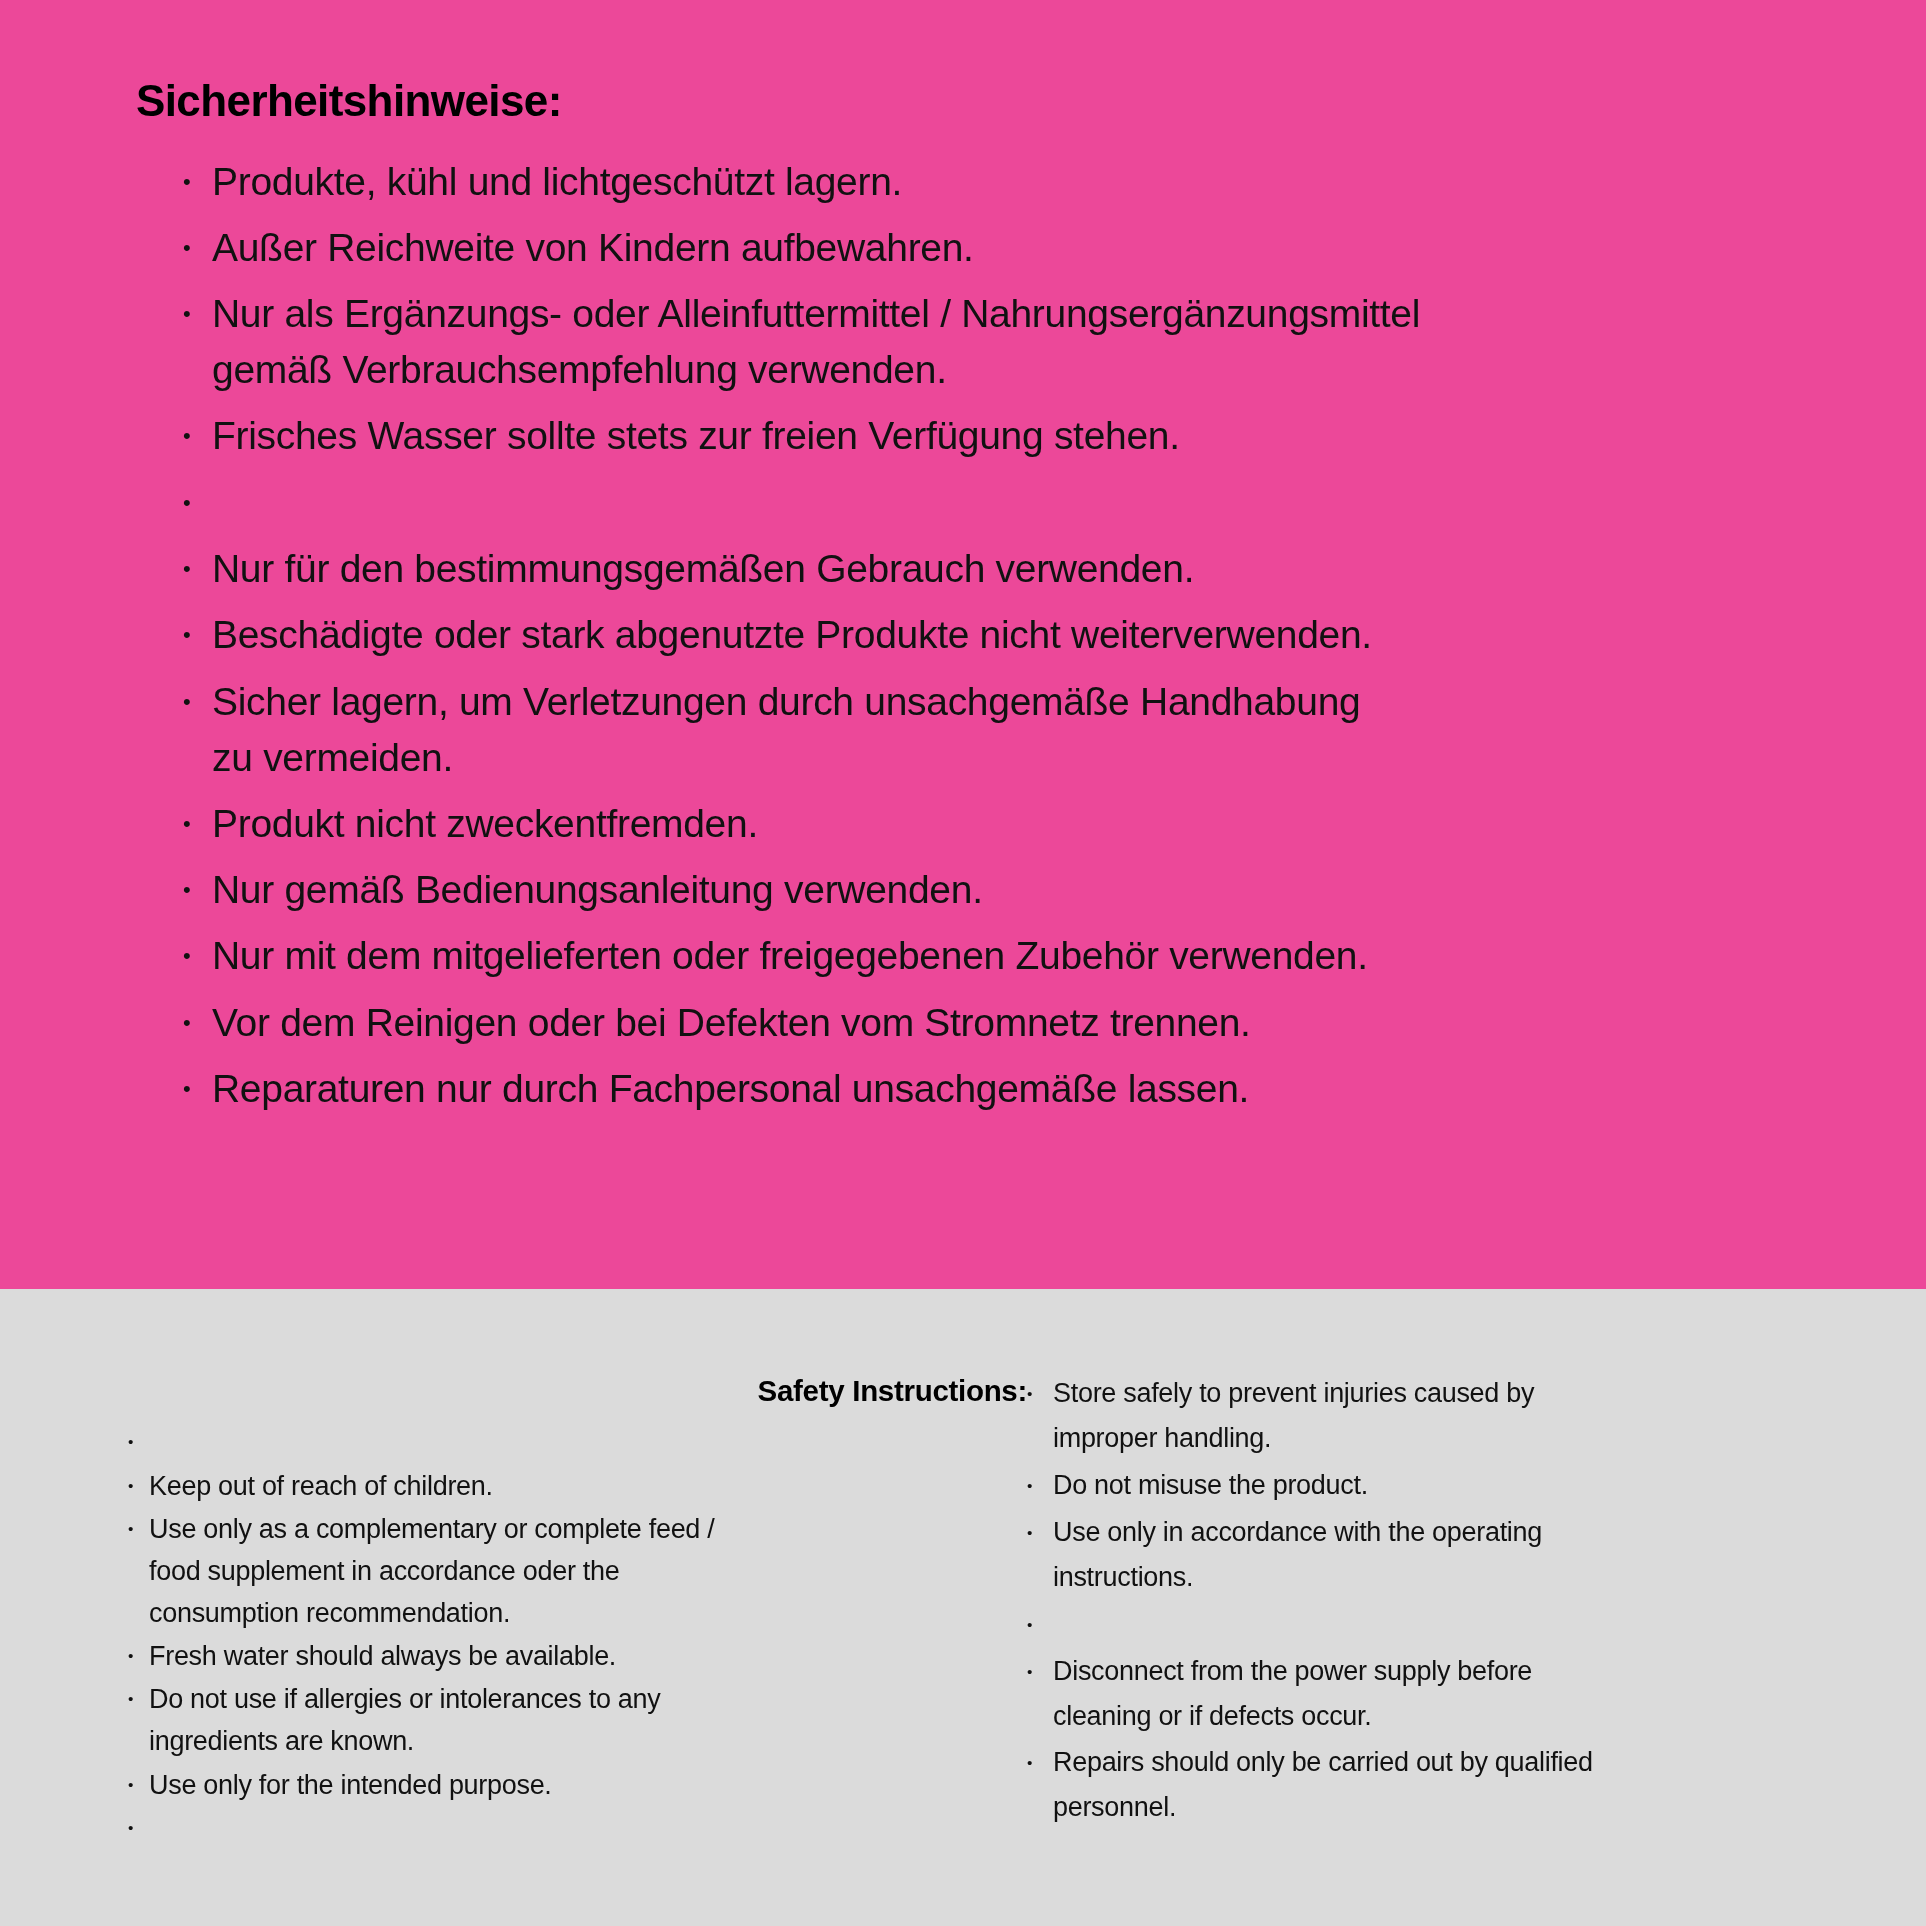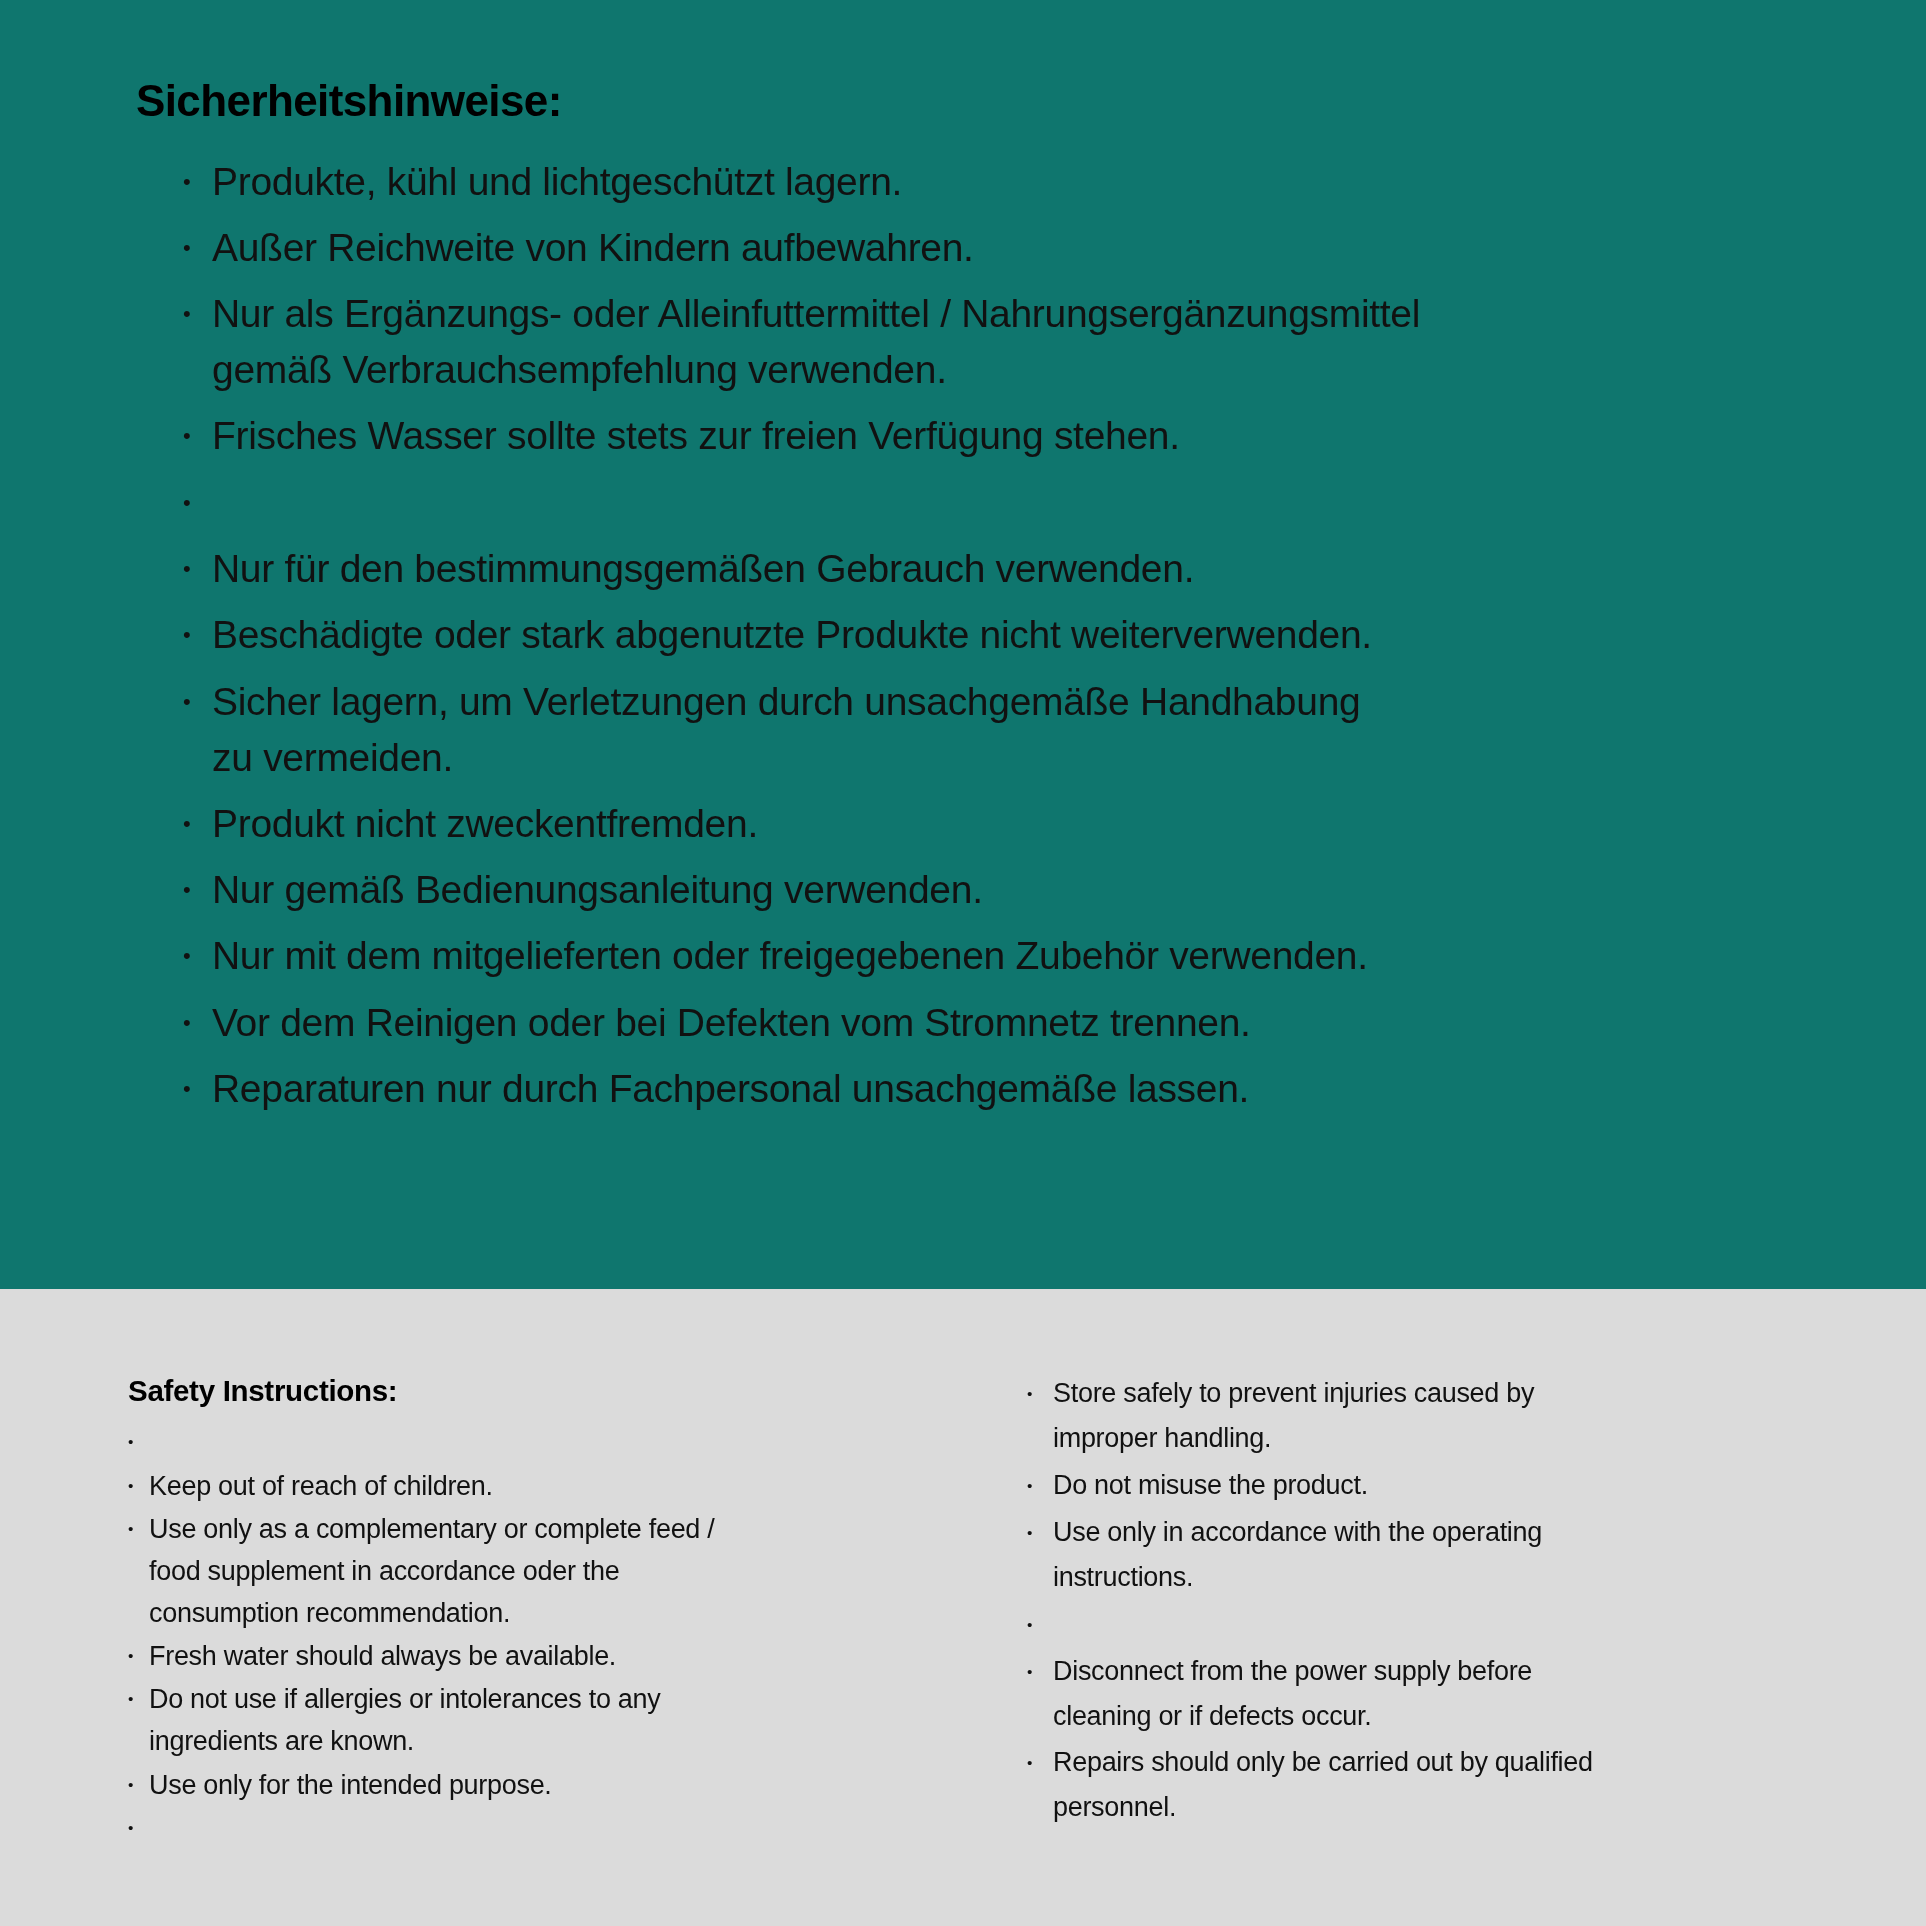--- a/index.html
+++ b/index.html
@@ -53,35 +53,36 @@
   .en-col { box-sizing: border-box; }
   .en-left { flex: 0 0 899px; width: 899px; }
   .en-right { flex: 1 1 auto; }
   .en-heading {
     margin: 0 0 10.3px 0;
     font-size: 29.5px;
     line-height: 40px;
     font-weight: 700;
     color: #000000;
     letter-spacing: -0.3px;
+    text-align: right;
   }
   .en-list {
     font-size: 27px;
     line-height: 42px;
   }
   .en-list li + li { margin-top: 1.3px; }
   .en-list .dot { width: 21px; font-size: 15.4px; line-height: 42px; }
   .en-list-right { line-height: 45px; }
   .en-list-right li + li { margin-top: 1.9px; }
   .en-list-right .dot { width: 26px; line-height: 45px; }
 </style>
 </head>
 <body>
 
-<div class="page" style="background: #0f766e;">
+<div class="page" style="background: #ec4899;">
 
   <section class="de-section">
     <h1 class="de-heading">Sicherheitshinweise:</h1>
     <ul class="de-list">
         <li>
           <span class="dot">•</span>
           <span class="txt">Produkte, kühl und lichtgeschützt lagern.</span>
         </li>
         <li>
           <span class="dot">•</span>

